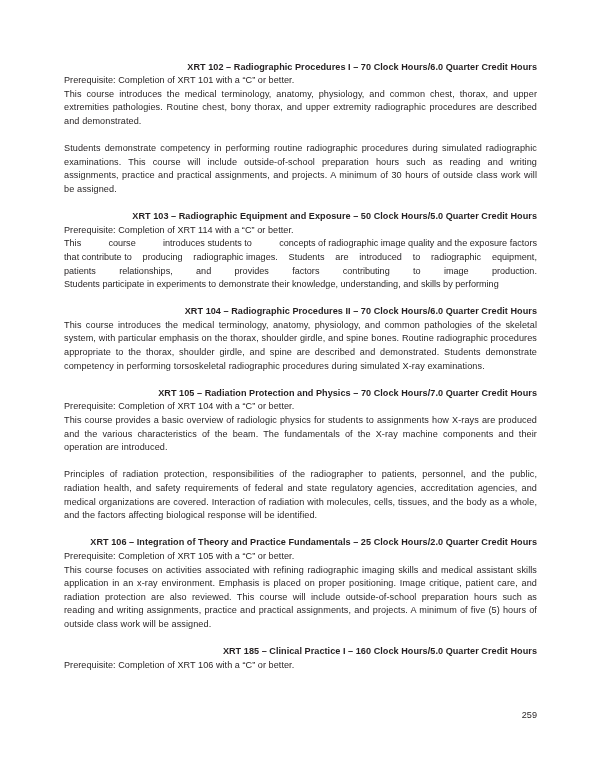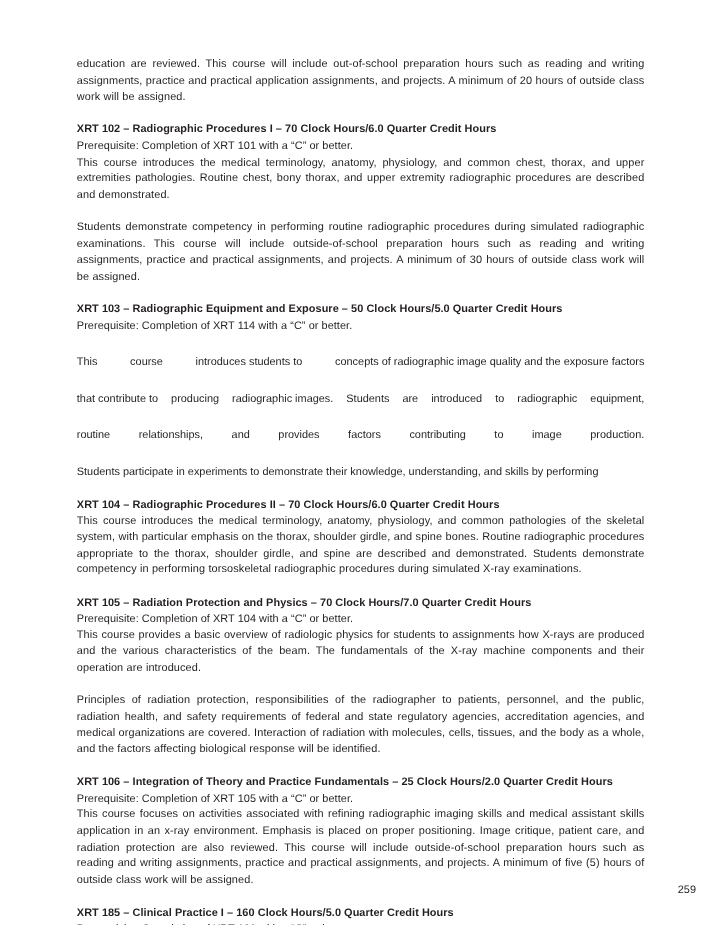--- a/index.html
+++ b/index.html
@@ -40,21 +40,21 @@
     word-spacing: 0.01em;
   }
   p.body-text.last-line-natural {
     text-align-last: left;
   }
   h2.course-heading {
     margin: 0;
     font-size: 9.1px;
     line-height: 13.6px;
     font-weight: bold;
-    text-align: left;
+    text-align: right;
     letter-spacing: 0.005em;
   }
   p.prereq {
     margin: 0;
     font-size: 9.1px;
     line-height: 13.6px;
     text-align: left;
     letter-spacing: 0.005em;
   }
   .gap {
@@ -64,46 +64,43 @@
   p.loose-just {
     margin: 0;
     font-size: 9.1px;
     line-height: 13.6px;
     text-align: justify;
     text-justify: inter-word;
   }
   p.loose-just .line {
     display: block;
     white-space: nowrap;
-    margin-top: 17px;
   }
   p.loose-just .line.spread {
     display: flex;
     justify-content: space-between;
     width: 100%;
   }
   .page-number {
     position: absolute;
     left: 0;
-    top: 735px;
+    top: 709px;
     width: 537px;
     text-align: right;
     font-size: 9.1px;
     line-height: 13.6px;
     color: #231f20;
-    margin-left: 43px;
   }
 </style>
 </head>
 <body>
 
 <div class="page">
   <div class="content">
 
-    <p class="body-text last-line-natural">education are reviewed. This course will include out-of-school preparation hours such as reading and writing assignments, practice and practical application assignments, and projects. A minimum of 20 hours of outside class work will be assigned.</p>
 
     <div class="gap"></div>
 
     <h2 class="course-heading">XRT 102 – Radiographic Procedures I – 70 Clock Hours/6.0 Quarter Credit Hours</h2>
     <p class="prereq">Prerequisite: Completion of XRT 101 with a “C” or better.</p>
     <p class="body-text last-line-natural">This course introduces the medical terminology, anatomy, physiology, and common chest, thorax, and upper extremities pathologies. Routine chest, bony thorax, and upper extremity radiographic procedures are described and demonstrated.</p>
 
     <div class="gap"></div>
 
     <p class="body-text last-line-natural">Students demonstrate competency in performing routine radiographic procedures during simulated radiographic examinations. This course will include outside-of-school preparation hours such as reading and writing assignments, practice and practical assignments, and projects. A minimum of 30 hours of outside class work will be assigned.</p>
@@ -125,21 +122,21 @@
         <span>producing</span>
         <span>radiographic&nbsp;images.</span>
         <span>Students</span>
         <span>are</span>
         <span>introduced</span>
         <span>to</span>
         <span>radiographic</span>
         <span>equipment,</span>
       </span>
       <span class="line spread">
-        <span>routine</span>
+        <span>patients</span>
         <span>relationships,</span>
         <span>and</span>
         <span>provides</span>
         <span>factors</span>
         <span>contributing</span>
         <span>to</span>
         <span>image</span>
         <span>production.</span>
       </span>
       <span class="line">Students participate in experiments to demonstrate their knowledge, understanding, and skills by performing</span>

